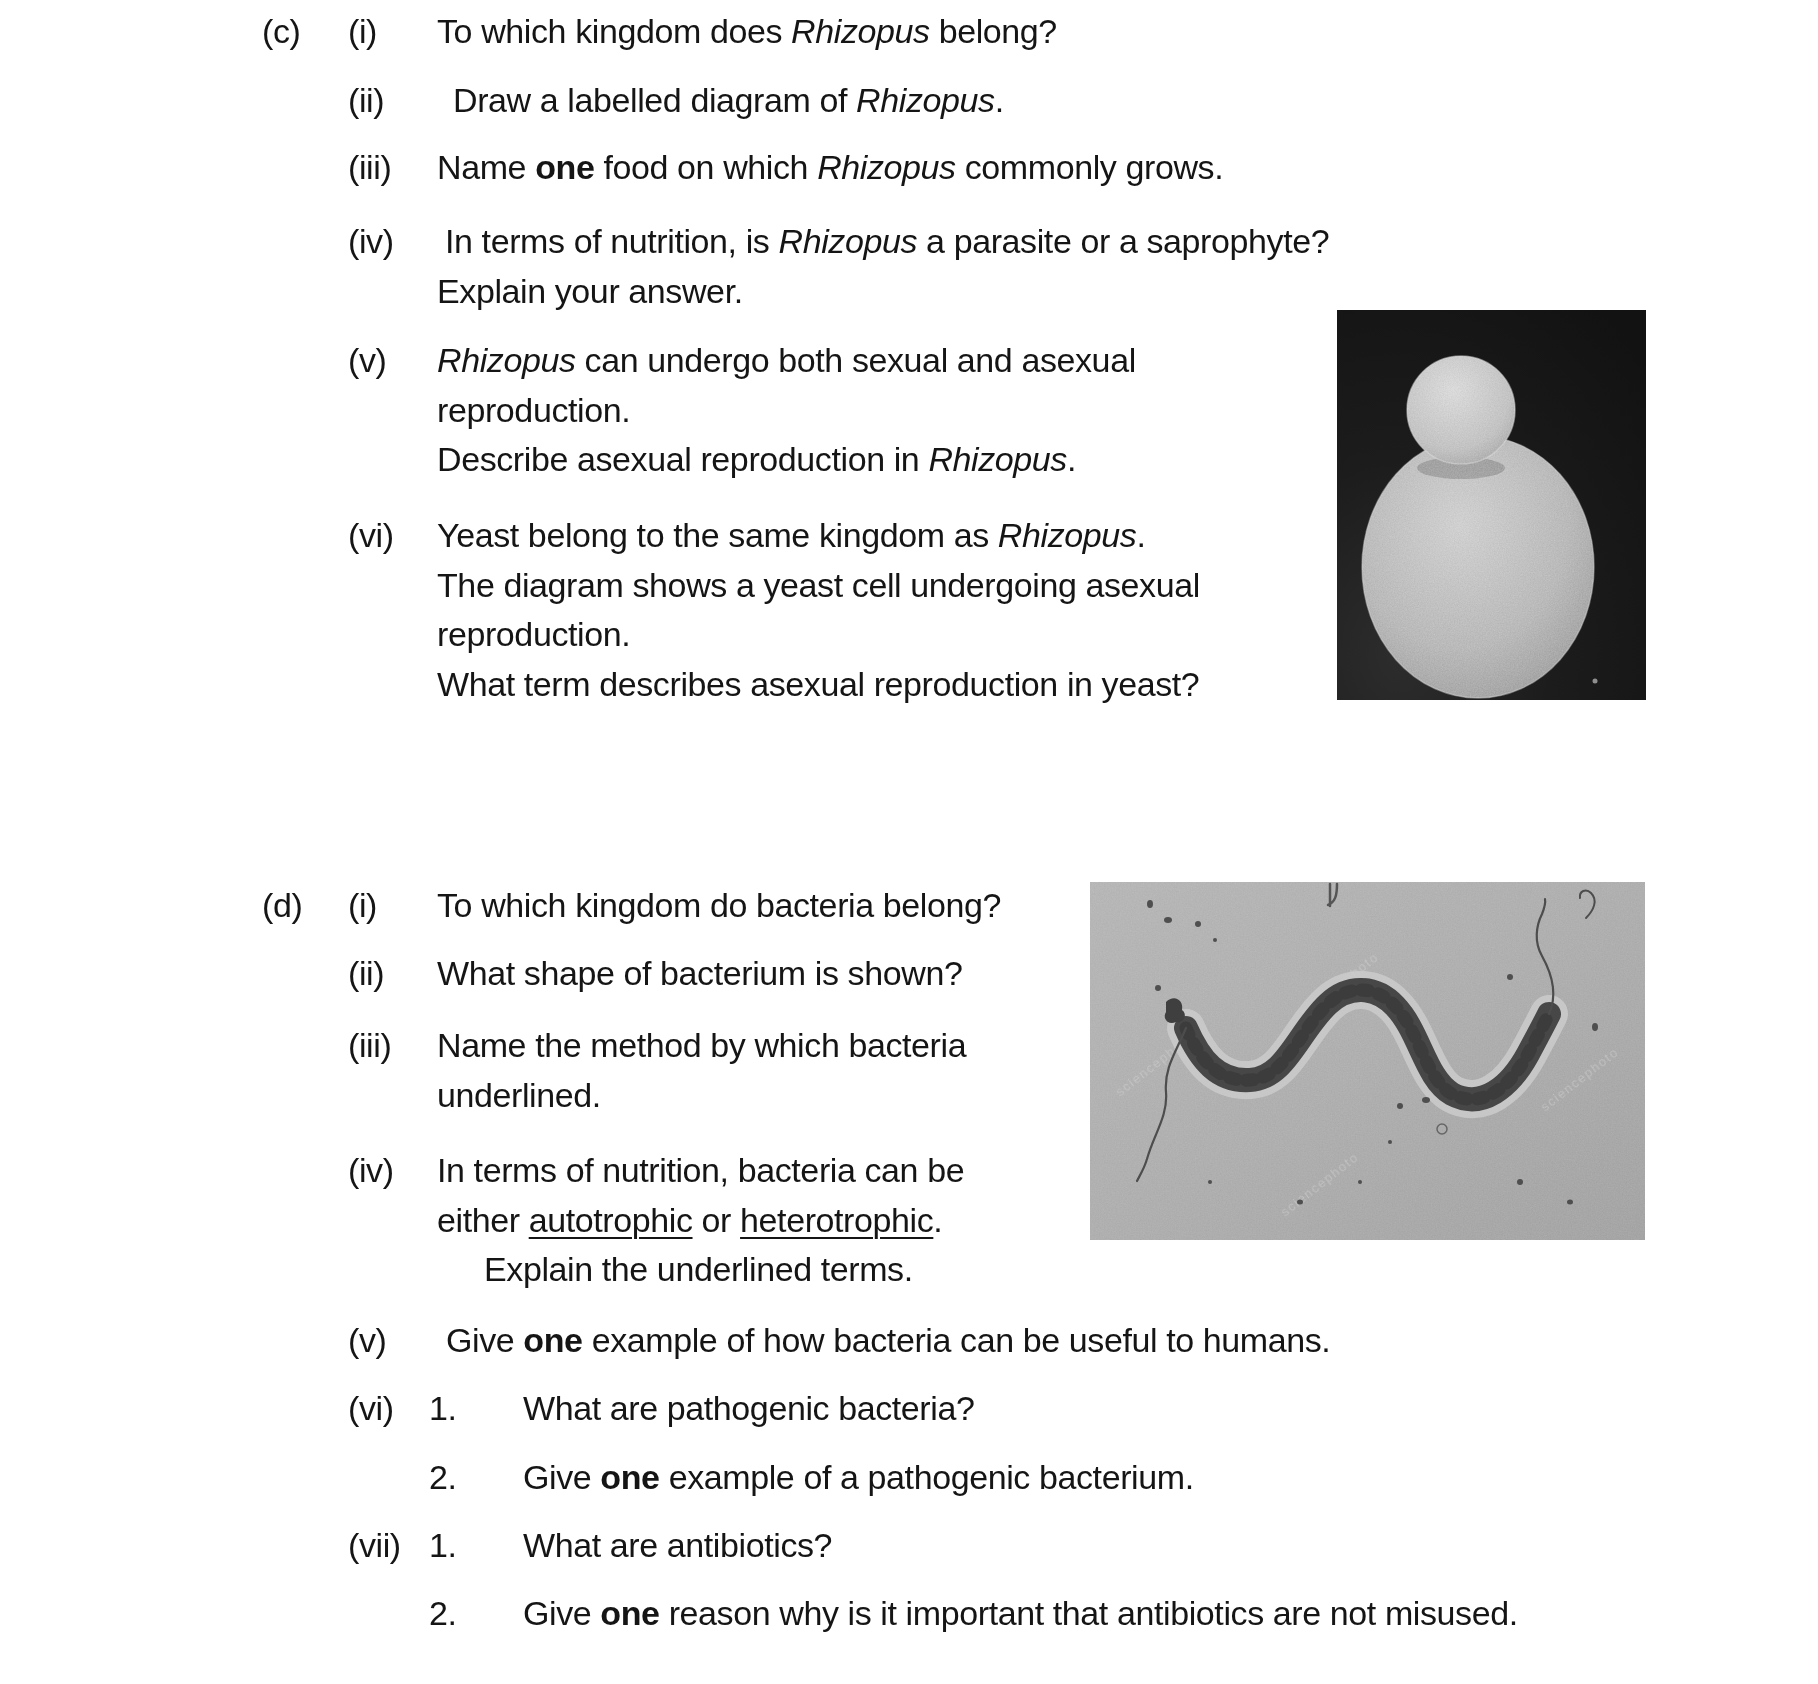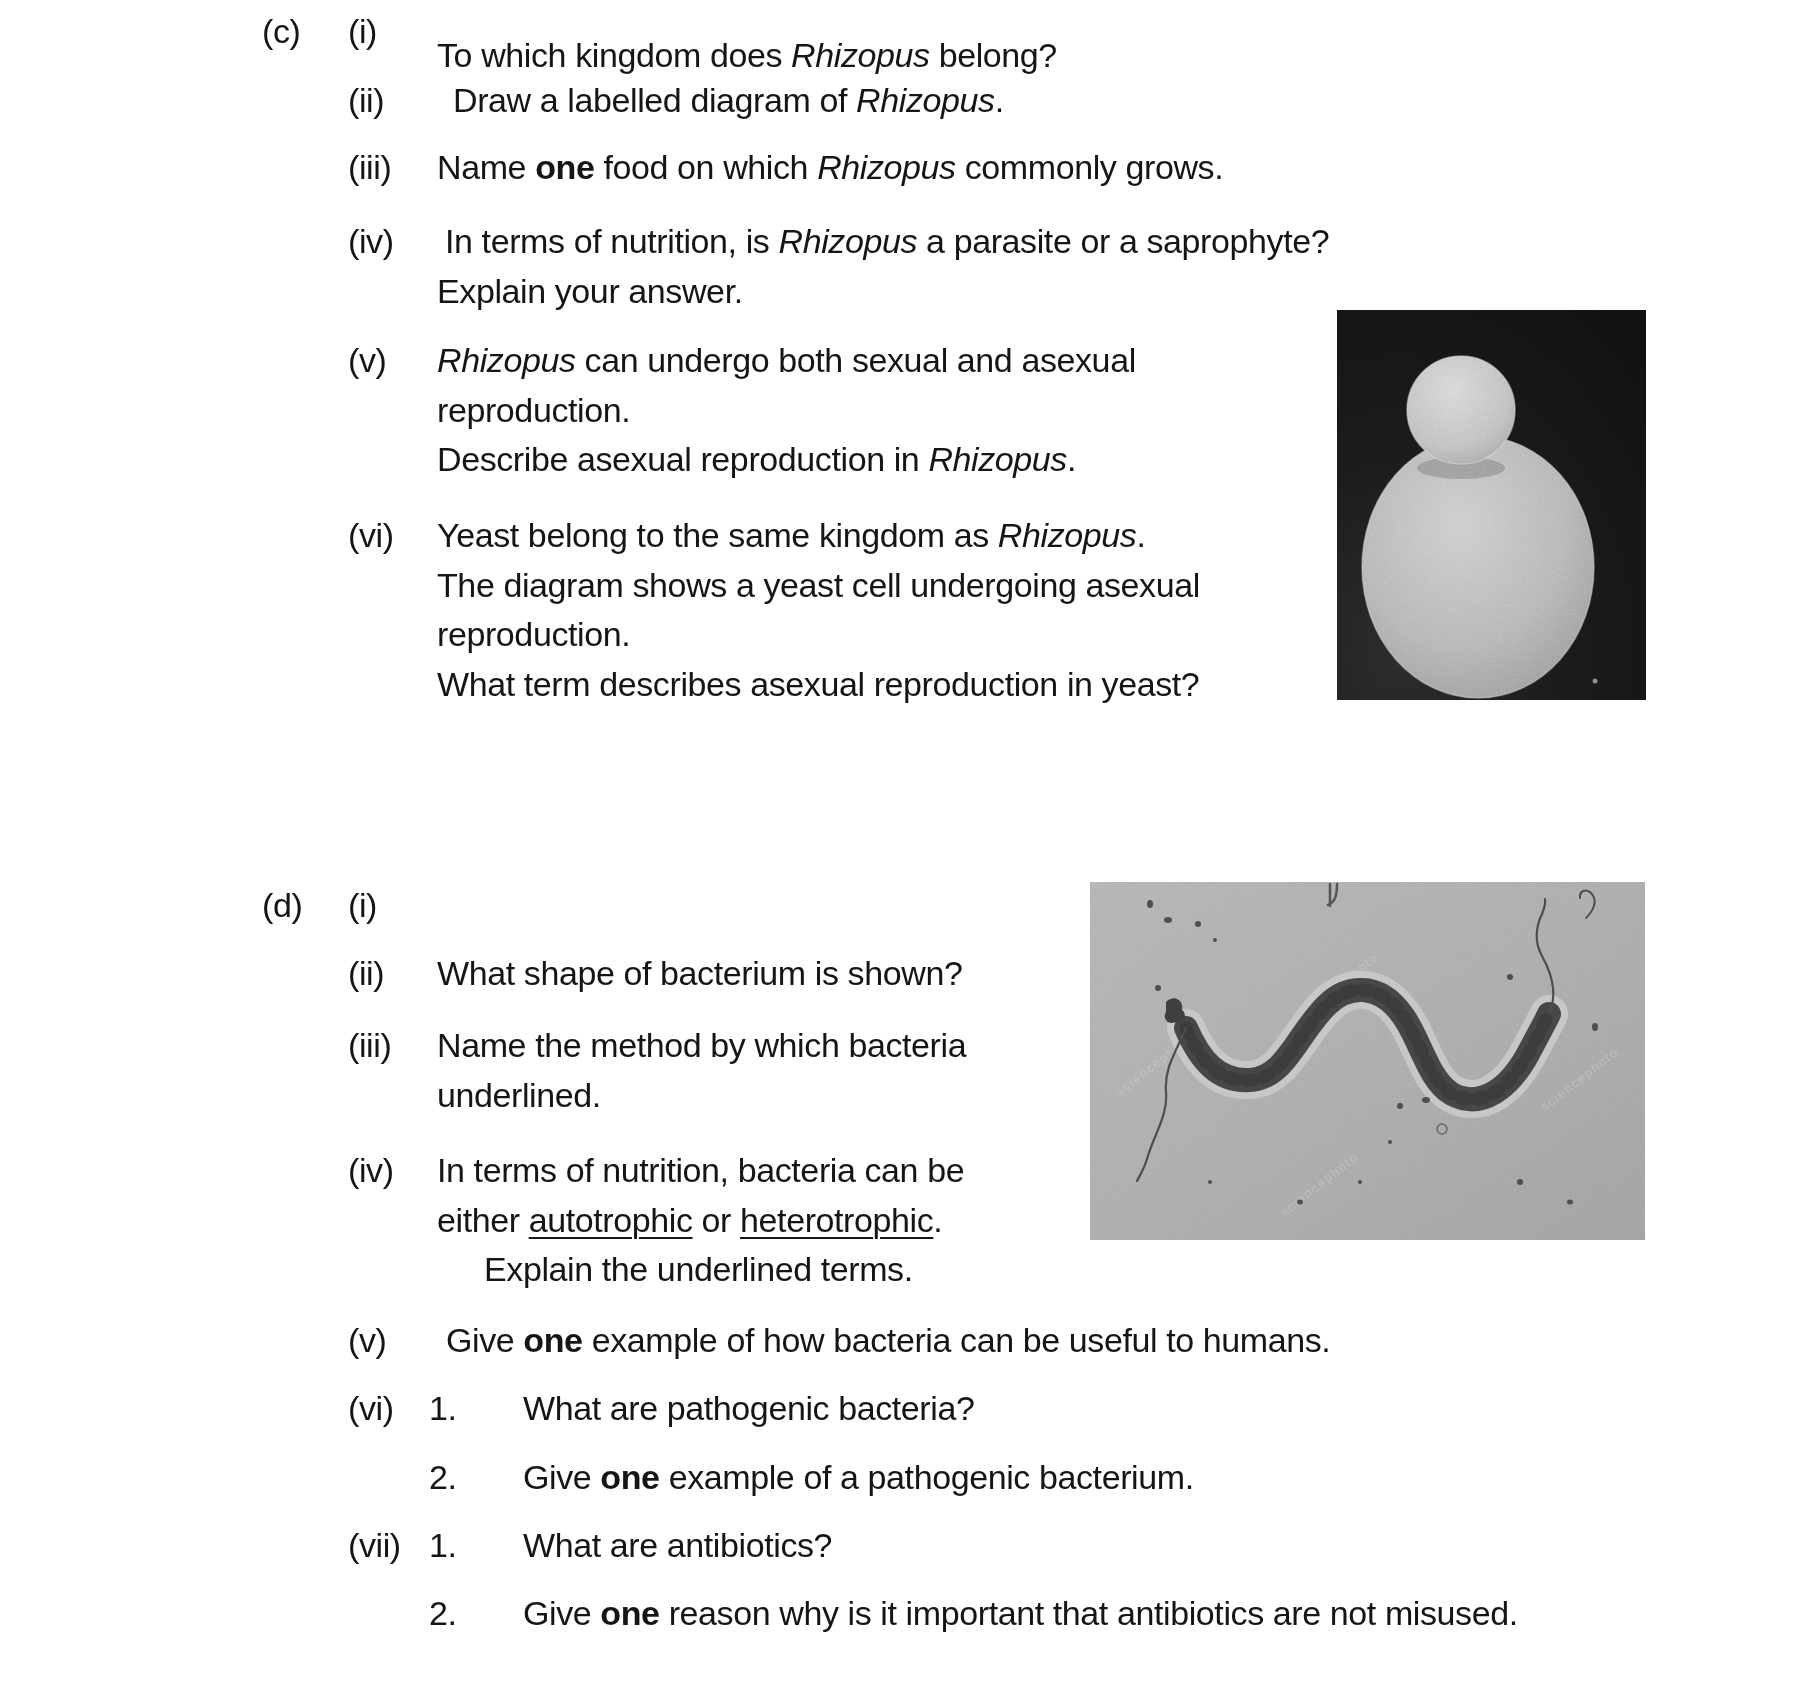--- a/index.html
+++ b/index.html
@@ -122,39 +122,40 @@
         <ellipse cx="270" cy="300" rx="2" ry="2"></ellipse>
         <ellipse cx="68" cy="106" rx="3" ry="3"></ellipse>
         <path d="M76 120 C84 112 94 118 92 128 C98 132 94 142 86 140 C78 144 72 136 76 130 Z" fill="#3f3f3f"></path>
       </g>
       <circle cx="352" cy="247" r="5" fill="none" stroke="#666666" stroke-width="1.5"></circle>
     </svg>
   </div>
 
 <div class="txt" style="left: 262px; top: 7px;">(c)</div>
     <div class="txt" style="left: 348px; top: 7px;">(i)</div>
-    <div class="txt" style="left: 437px; top: 7px; margin-top: 24px;"><span>To which kingdom does </span><span class="it">Rhizopus</span><span> belong?</span></div>
+    <div class="txt" style="left: 437px; top: 7px;"><span>To which kingdom does </span><span class="it">Rhizopus</span><span> belong?</span></div>
     <div class="txt" style="left: 348px; top: 76px;">(ii)</div>
     <div class="txt" style="left: 437px; top: 76px; margin-left: 16px;"><span>Draw a labelled diagram of </span><span class="it">Rhizopus</span><span>.</span></div>
     <div class="txt" style="left: 348px; top: 143px;">(iii)</div>
     <div class="txt" style="left: 437px; top: 143px;"><span>Name </span><span class="bd">one</span><span> food on which </span><span class="it">Rhizopus</span><span> commonly grows.</span></div>
     <div class="txt" style="left: 348px; top: 217px;">(iv)</div>
     <div class="txt" style="left: 437px; top: 217px; margin-left: 8px;"><span>In terms of nutrition, is </span><span class="it">Rhizopus</span><span> a parasite or a saprophyte?</span></div>
     <div class="txt" style="left: 437px; top: 266.5px;"><span>Explain your answer.</span></div>
     <div class="txt" style="left: 348px; top: 336px;">(v)</div>
     <div class="txt" style="left: 437px; top: 336px; text-align: center;"><span class="it">Rhizopus</span><span> can undergo both sexual and asexual</span></div>
     <div class="txt" style="left: 437px; top: 385.5px;"><span>reproduction.</span></div>
     <div class="txt" style="left: 437px; top: 435px;"><span>Describe asexual reproduction in </span><span class="it">Rhizopus</span><span>.</span></div>
     <div class="txt" style="left: 348px; top: 511px;">(vi)</div>
     <div class="txt" style="left: 437px; top: 511px;"><span>Yeast belong to the same kingdom as </span><span class="it">Rhizopus</span><span>.</span></div>
     <div class="txt" style="left: 437px; top: 560.5px;"><span>The diagram shows a yeast cell undergoing asexual</span></div>
     <div class="txt" style="left: 437px; top: 610px;"><span>reproduction.</span></div>
     <div class="txt" style="left: 437px; top: 659.5px;"><span>What term describes asexual reproduction in yeast?</span></div>
     <div class="txt" style="left: 262px; top: 881px;">(d)</div>
     <div class="txt" style="left: 348px; top: 881px;">(i)</div>
+    <div class="txt" style="left: 437px; top: 881px;"><span>To which kingdom do bacteria belong?</span></div>
     <div class="txt" style="left: 348px; top: 949px;">(ii)</div>
     <div class="txt" style="left: 437px; top: 949px;"><span>What shape of bacterium is shown?</span></div>
     <div class="txt" style="left: 348px; top: 1021px;">(iii)</div>
     <div class="txt" style="left: 437px; top: 1021px;"><span>Name the method by which bacteria</span></div>
     <div class="txt" style="left: 437px; top: 1070.5px;"><span>underlined.</span></div>
     <div class="txt" style="left: 348px; top: 1146px;">(iv)</div>
     <div class="txt" style="left: 437px; top: 1195.5px;"><span>either </span><span class="ul">autotrophic</span><span> or </span><span class="ul">heterotrophic</span><span>.</span></div>
     <div class="txt" style="left: 437px; top: 1146px;"><span>In terms of nutrition, bacteria can be</span></div>
     <div class="txt" style="left: 437px; top: 1245px; margin-left: 47px;"><span>Explain the underlined terms.</span></div>
     <div class="txt" style="left: 348px; top: 1316px;">(v)</div>

